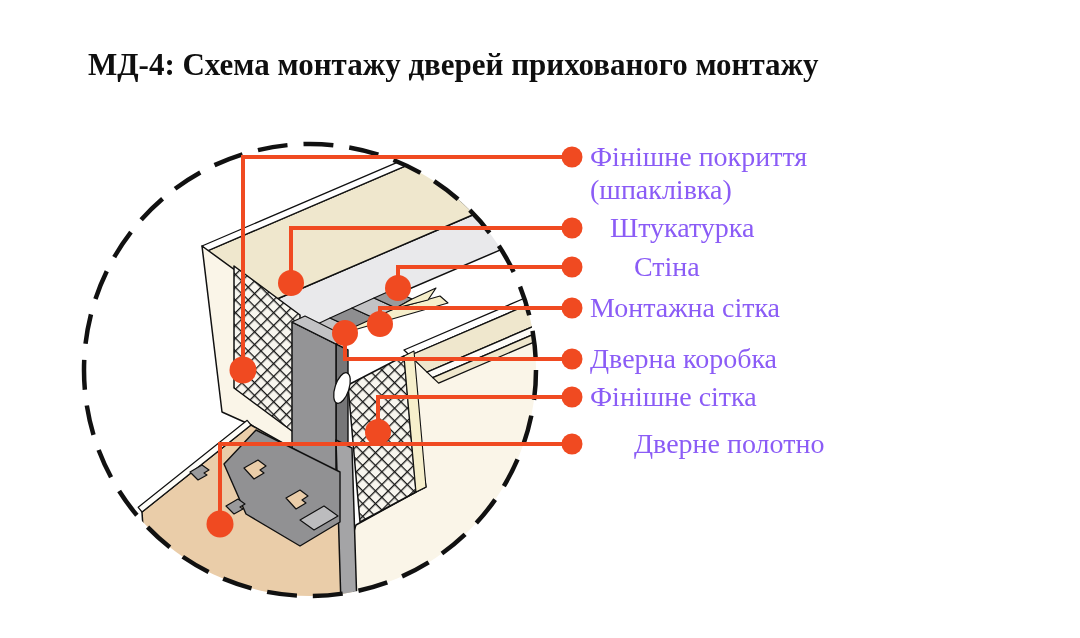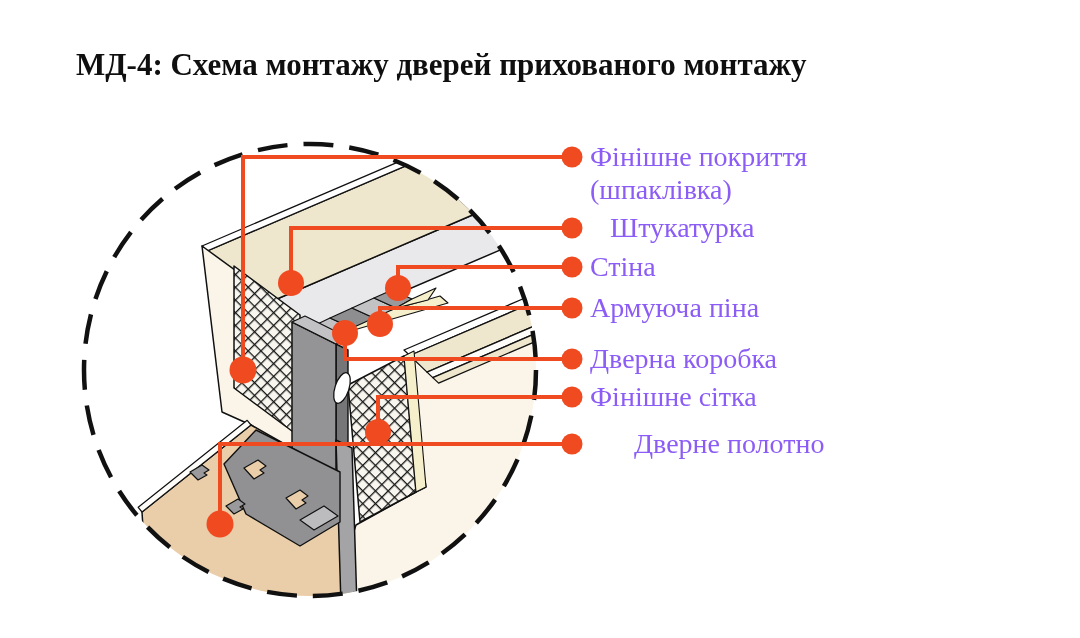--- a/index.html
+++ b/index.html
@@ -1,24 +1,24 @@
 <!DOCTYPE html>
 <html><head>
 <meta charset="utf-8">
 <style>
   html,body{margin:0;padding:0;background:#ffffff;}
   .stage{position:relative;width:1080px;height:638px;background:#ffffff;overflow:hidden;
          font-family:"Liberation Serif","DejaVu Serif",serif;}
-  .title{position:absolute;left:76px;top:44px;width:750px;
+  .title{position:absolute;left:88px;top:44px;width:750px;
          font-size:31px;line-height:41px;font-weight:700;color:#0f0f0f;}
   .diagram-svg{position:absolute;left:0;top:0;}
   .callout-label{position:absolute;left:590px;font-size:28px;line-height:33px;color:#8b5cf6;}
   .lbl-1{top:140px;width:280px;}
   .lbl-2{top:211px;margin-left:20px;}
-  .lbl-3{top:250px;}
+  .lbl-3{top:250px;margin-left:44px;}
   .lbl-4{top:291px;}
   .lbl-5{top:342px;}
   .lbl-6{top:380px;}
   .lbl-7{top:427px;margin-left:44px;}
 </style>
 </head>
 <body>
 
 <div class="stage">
 
@@ -116,17 +116,17 @@
       <circle cx="572" cy="308" r="10.5"></circle>
       <circle cx="572" cy="359" r="10.5"></circle>
       <circle cx="572" cy="397" r="10.5"></circle>
       <circle cx="572" cy="444" r="10.5"></circle>
     </g>
   </svg>
 
   <div class="callout-label lbl-1">Фінішне покриття (шпаклівка)</div>
   <div class="callout-label lbl-2">Штукатурка</div>
   <div class="callout-label lbl-3">Стіна</div>
-  <div class="callout-label lbl-4">Армуюча піна</div>
+  <div class="callout-label lbl-4">Монтажна сітка</div>
   <div class="callout-label lbl-5">Дверна коробка</div>
   <div class="callout-label lbl-6">Фінішне сітка</div>
   <div class="callout-label lbl-7">Дверне полотно</div>
 </div>
 
 </body></html>

